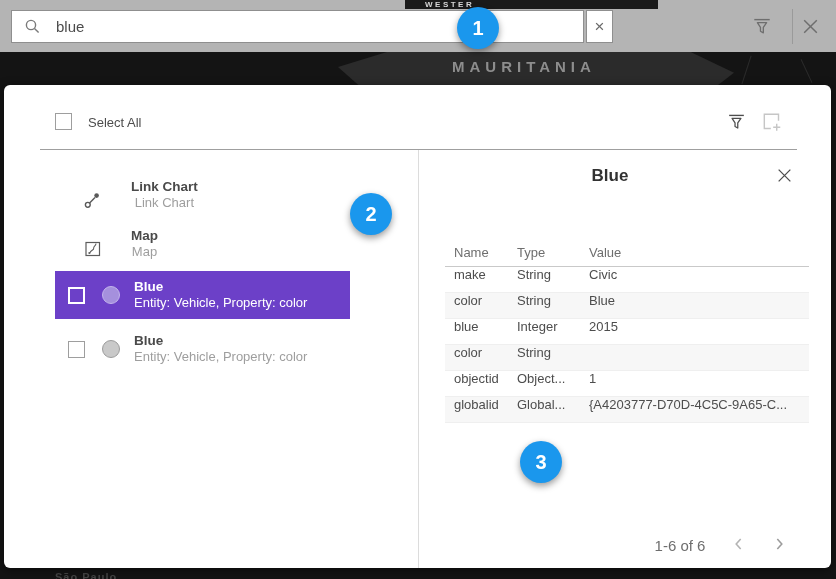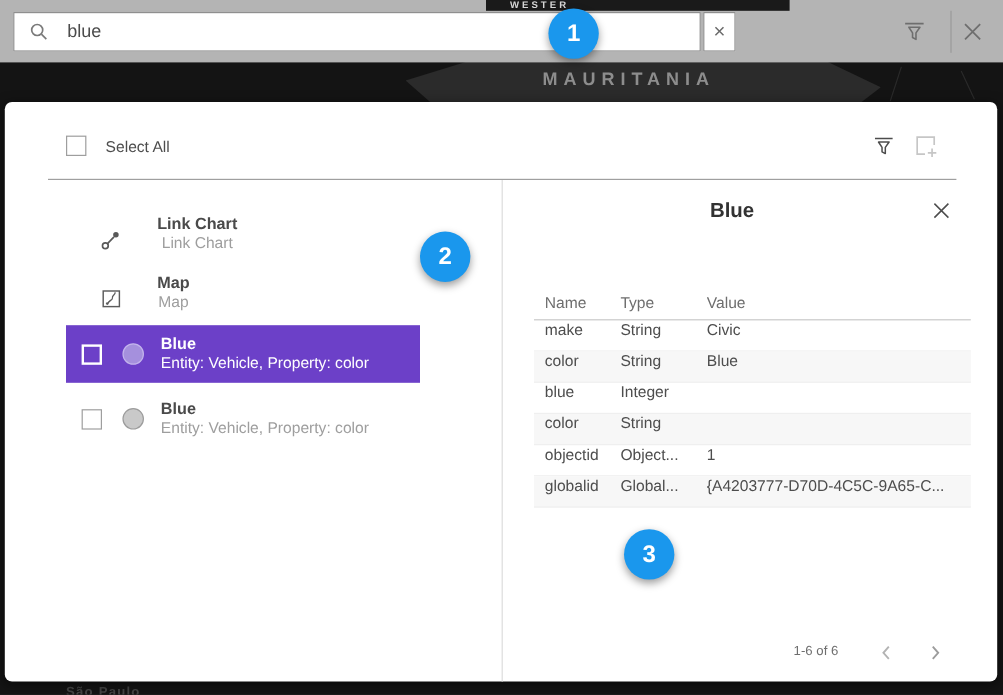--- a/index.html
+++ b/index.html
@@ -64,21 +64,21 @@
   .detail-title{position:absolute;left:441px;top:81px;width:330px;text-align:center;
         font-size:17px;font-weight:600;color:#323232;}
   .detail-close{position:absolute;left:772px;top:82px;cursor:pointer;}
   .attr-table{position:absolute;left:441px;top:125px;width:364px;font-size:13px;color:#4d4d4d;}
   .attr-head{display:flex;height:29px;align-items:center;color:#6e6e6e;border-bottom:1px solid #c9c9c9;margin-top:28px;}
   .attr-row{display:flex;height:26px;border-bottom:1px solid #efefef;}
   .attr-row.alt{background:#f7f7f7;}
   .c-name{width:72px;padding-left:9px;flex:none;}
   .c-type{width:72px;flex:none;}
   .c-value{flex:1;white-space:nowrap;overflow:hidden;}
-  .pager-label{position:absolute;left:641px;top:452px;width:70px;text-align:center;font-size:11px;color:#6e6e6e;}
+  .pager-label{position:absolute;left:641px;top:452px;width:70px;text-align:center;font-size:15px;color:#6e6e6e;}
   .pager-btn{position:absolute;top:450px;cursor:pointer;}
 
   
   .callout{position:absolute;width:42px;height:42px;border-radius:50%;background:var(--anno-blue);
         color:#fff;font-size:20px;font-weight:bold;display:flex;align-items:center;justify-content:center;
         box-shadow:0 3px 7px rgba(0,0,0,.4);z-index:10;}
 
   :root{--purple:#7b35d9;--row-purple:#6c40c8;--anno-blue:#1a97ed;}
   svg{display:block;}
 </style>
@@ -211,20 +211,21 @@
         <span class="c-value">Civic</span>
       </div>
       <div class="attr-row alt">
         <span class="c-name">color</span>
         <span class="c-type">String</span>
         <span class="c-value">Blue</span>
       </div>
       <div class="attr-row">
         <span class="c-name">blue</span>
         <span class="c-type">Integer</span>
+        <span class="c-value">2015</span>
       </div>
       <div class="attr-row alt">
         <span class="c-name">color</span>
         <span class="c-type">String</span>
       </div>
       <div class="attr-row">
         <span class="c-name">objectid</span>
         <span class="c-type">Object...</span>
         <span class="c-value">1</span>
       </div>

